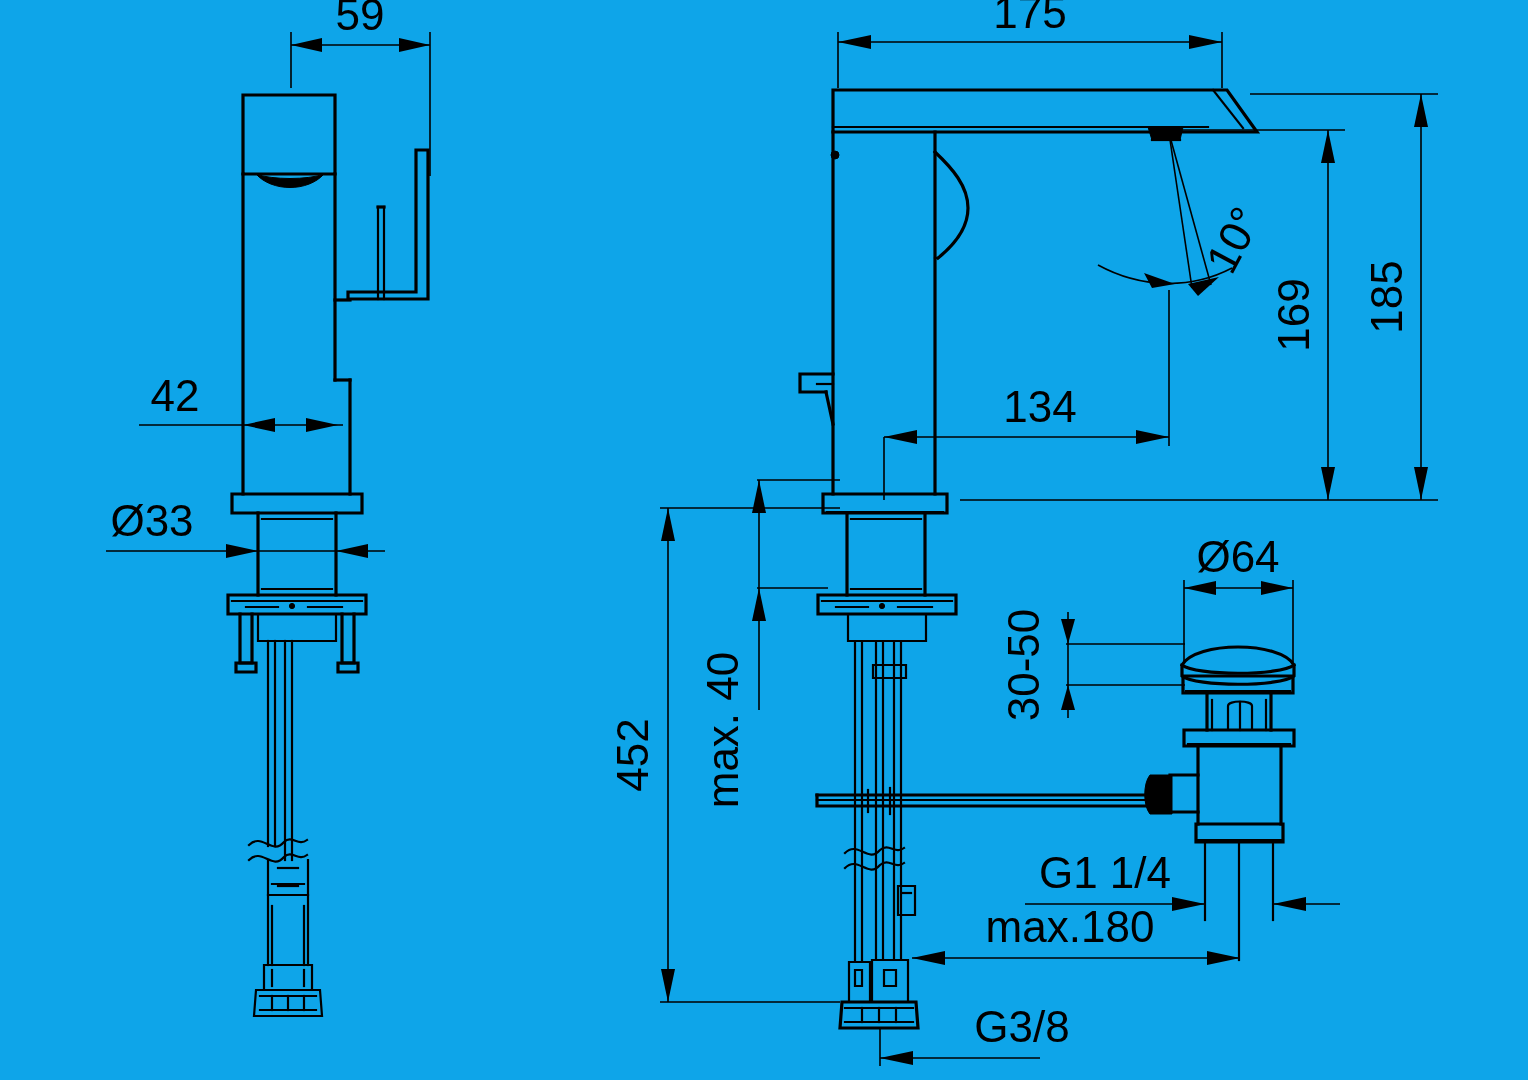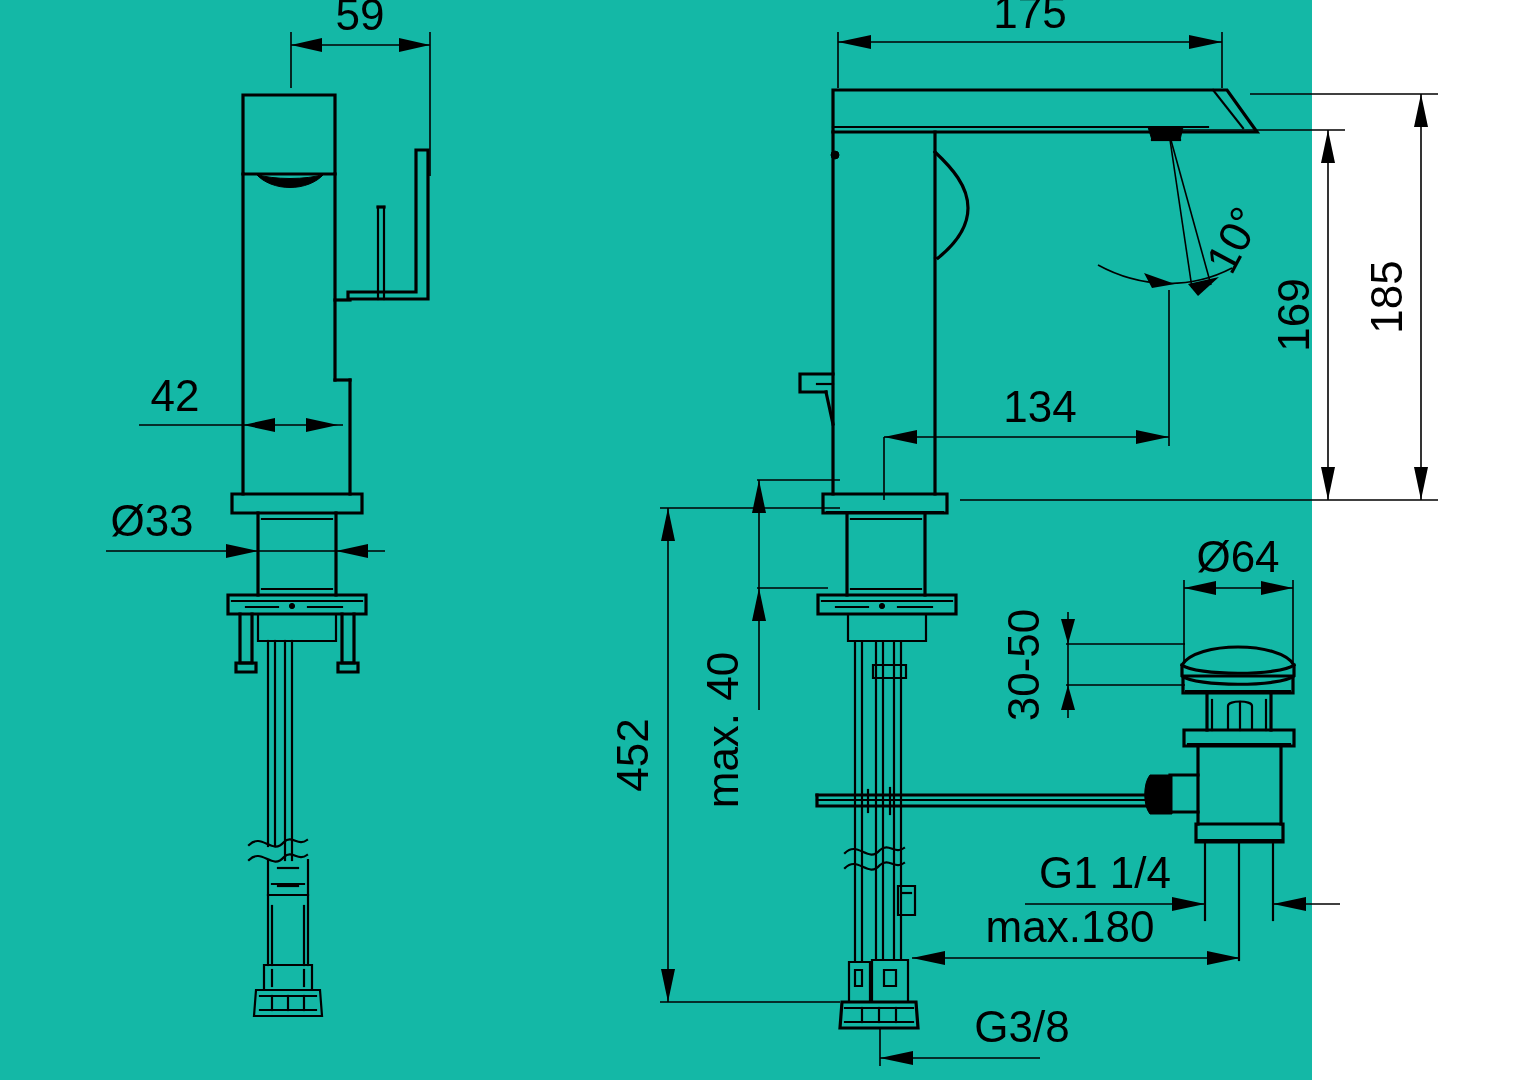--- a/index.html
+++ b/index.html
@@ -8,23 +8,23 @@
     background: #ffffff;
   }
   body {
     width: 1528px;
     height: 1080px;
     overflow: hidden;
     font-family: "Liberation Sans", sans-serif;
   }
   #drawing-root {
     position: relative;
-    width: 1312px;
+    width: 1528px;
     height: 1080px;
-    background: #14b8a6;
+    background: #0ea5e9;
   }
   svg#tech-drawing {
     display: block;
     width: 1528px;
     height: 1080px;
   }
   .outline {
     fill: none;
     stroke: #000000;
     stroke-width: 3.2;

